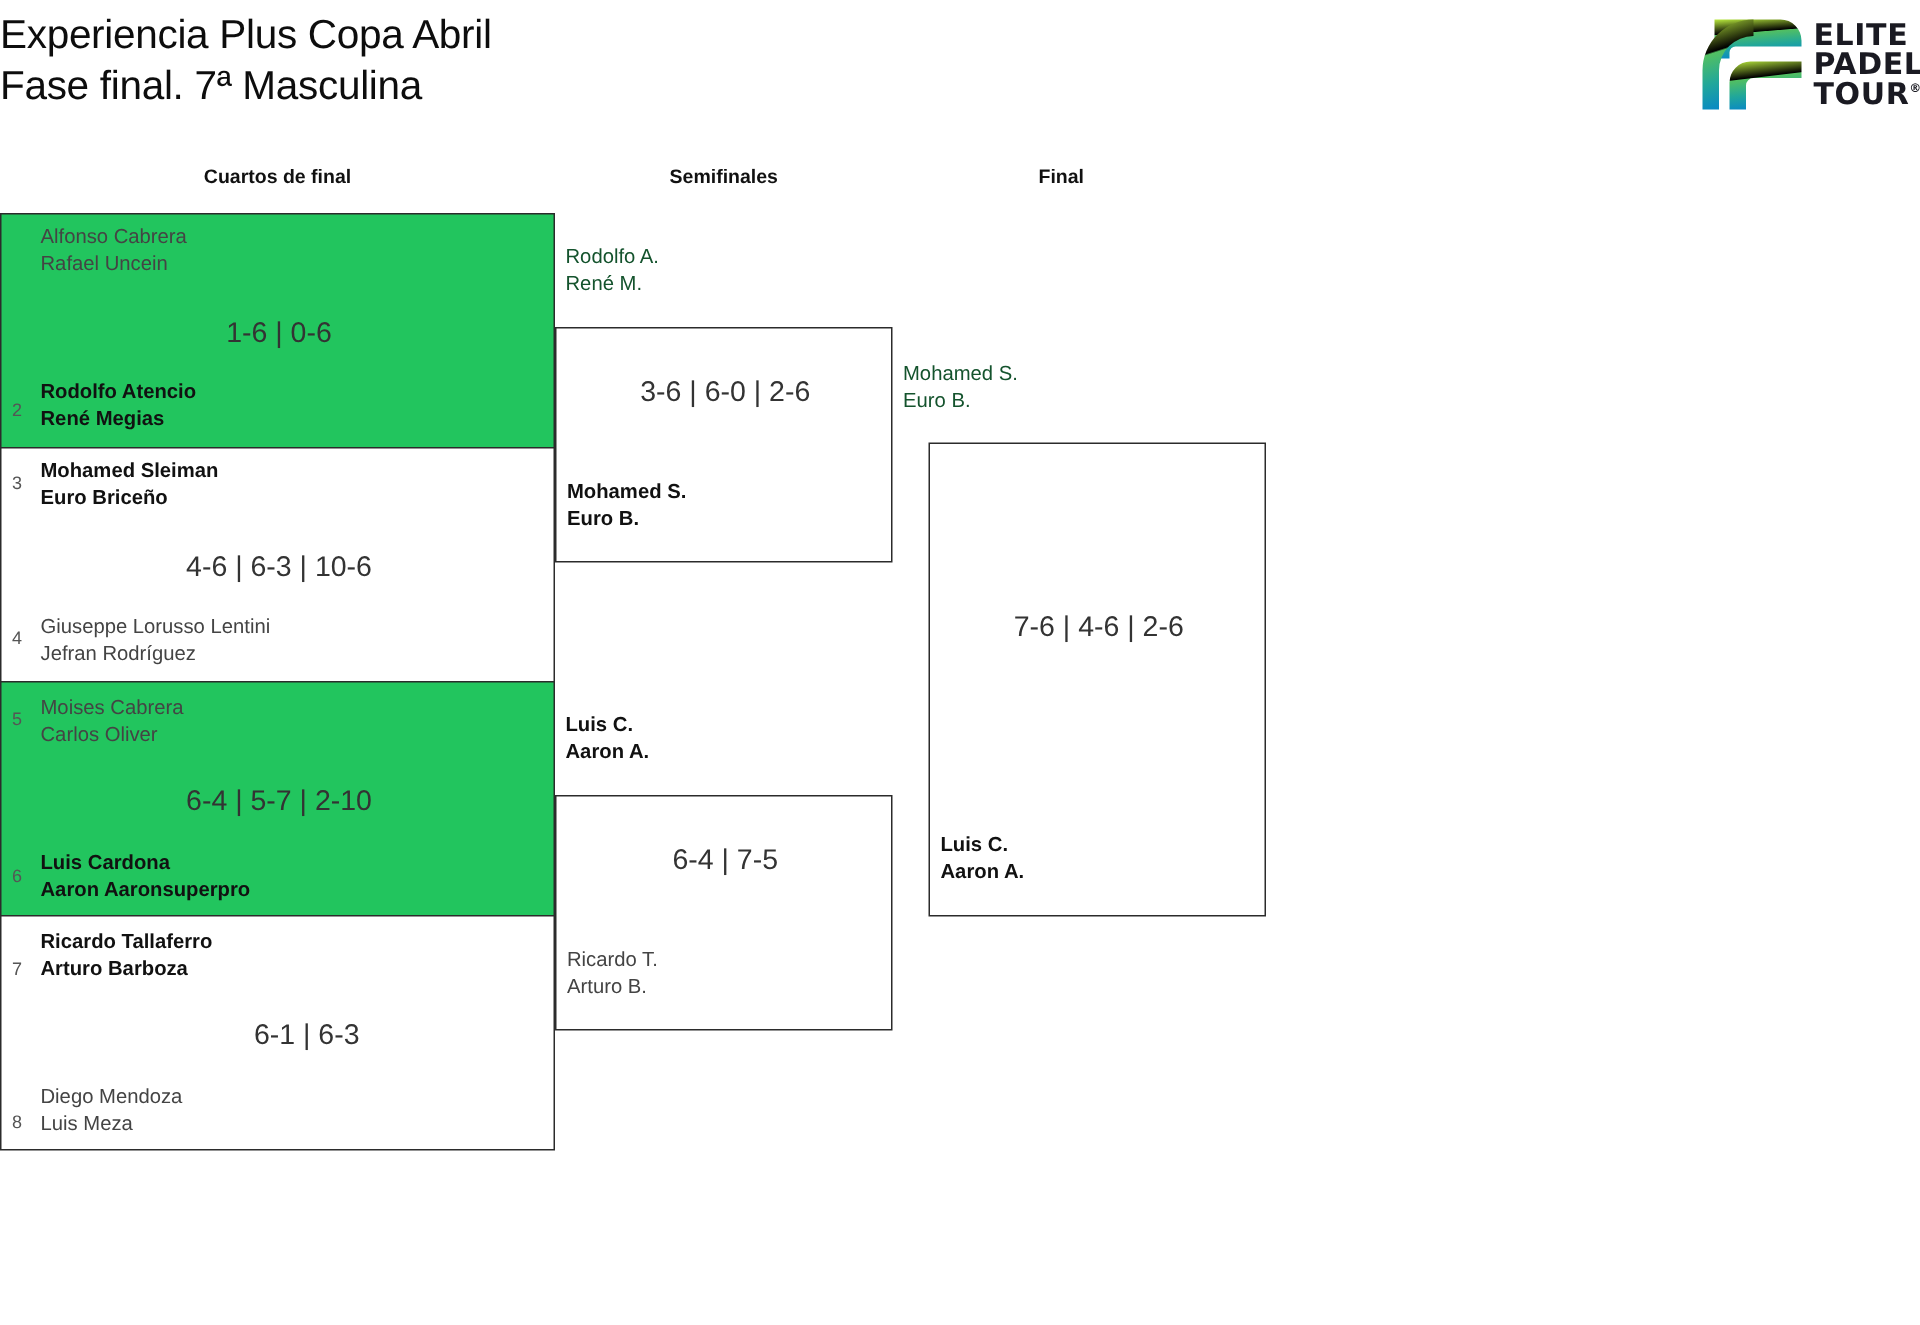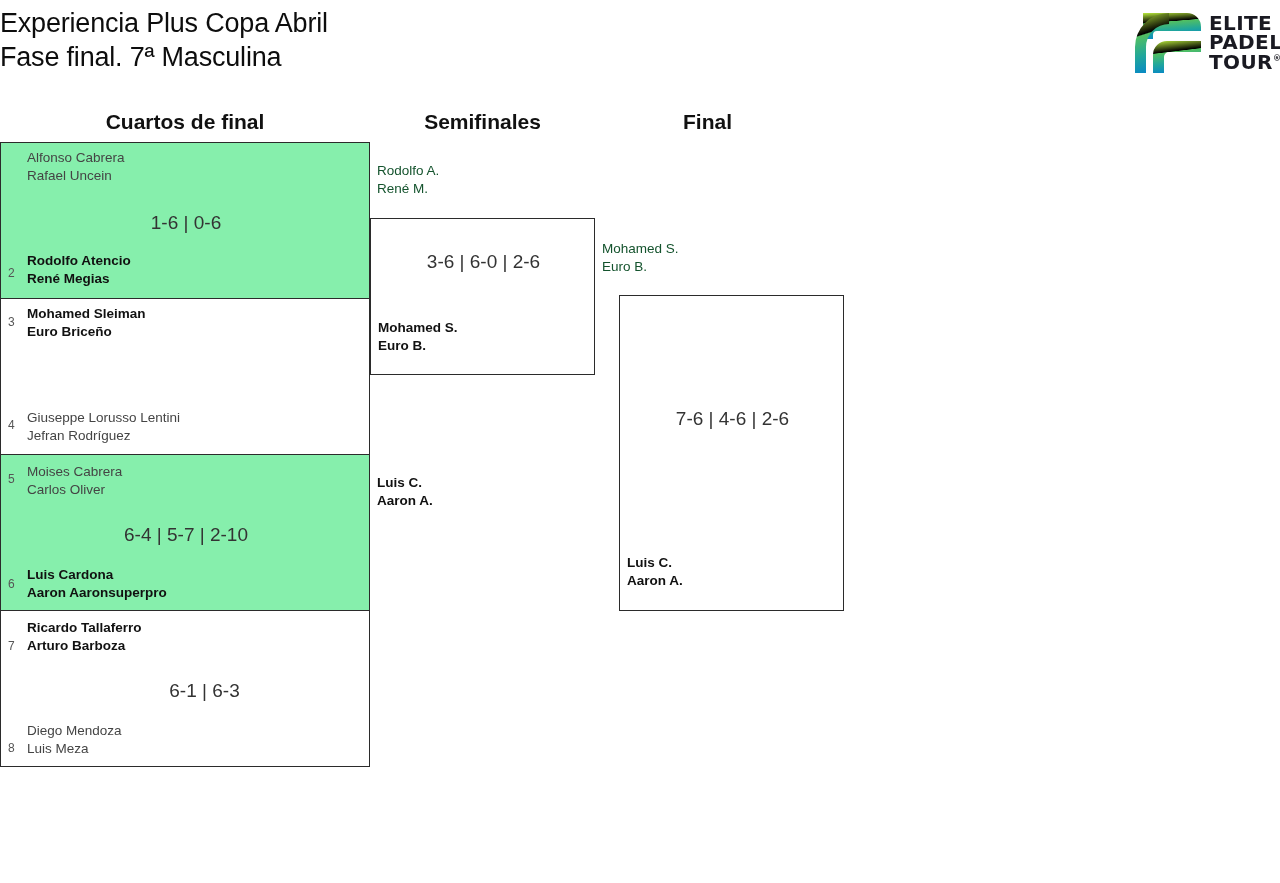--- a/index.html
+++ b/index.html
@@ -57,36 +57,36 @@
   .logo-word.last { position: relative; }
   .logo-reg {
     font-size: 8px;
     vertical-align: super;
     font-weight: 700;
   }
 
   
   .round-header {
     position: absolute;
-    font-size: 21px;
+    font-size: 13px;
     font-weight: 700;
     color: #111111;
     white-space: nowrap;
     text-align: center;
   }
 
   
   .bracket { position: absolute; left: 0; top: 0; width: 1280px; height: 883px; }
 
   .match-box {
     position: absolute;
     border: 1px solid #2b2b2b;
     background: #ffffff;
   }
-  .match-box.shaded { background: #86efac; }
+  .match-box.shaded { background: #22c55e; }
 
   .seed {
     position: absolute;
     left: 7px;
     font-size: 12px;
     color: #555555;
     line-height: 1;
   }
 
   .team {
@@ -165,20 +165,21 @@
       <span class="seed" style="top:124px;">2</span>
       <span class="team winner" style="top:109px;">Rodolfo Atencio</span>
       <span class="team winner" style="top:127px;">René Megias</span>
     </div>
 
     <div class="match-box" style="left:0px; top:298px; width:370px; height:157px;">
       <span class="seed" style="top:17px;">3</span>
       <span class="team winner" style="top:6px;">Mohamed Sleiman</span>
       <span class="team winner" style="top:24px;">Euro Briceño</span>
 
+      <span class="score" style="left:0; width:370px; text-align:center; top:70px;">4-6 | 6-3 | 10-6</span>
 
       <span class="seed" style="top:120px;">4</span>
       <span class="team loser" style="top:110px;">Giuseppe Lorusso Lentini</span>
       <span class="team loser" style="top:128px;">Jefran Rodríguez</span>
     </div>
 
     <div class="match-box shaded" style="left:0px; top:454px; width:370px; height:157px;">
       <span class="seed" style="top:18px;">5</span>
       <span class="team loser" style="top:8px;">Moises Cabrera</span>
       <span class="team loser" style="top:26px;">Carlos Oliver</span>
@@ -207,20 +208,25 @@
 
     <div class="match-box" style="left:370px; top:218px; width:225px; height:157px;">
       <span class="score" style="left:0; width:225px; text-align:center; top:33px;">3-6 | 6-0 | 2-6</span>
       <span class="team winner" style="left:7px; top:100px;">Mohamed S.</span>
       <span class="team winner" style="left:7px; top:118px;">Euro B.</span>
     </div>
 
     <span class="advance winner" style="left:377px; top:474px;">Luis C.</span>
     <span class="advance winner" style="left:377px; top:492px;">Aaron A.</span>
 
+    <div class="match-box" style="left:370px; top:530px; width:225px; height:157px;">
+      <span class="score" style="left:0; width:225px; text-align:center; top:33px;">6-4 | 7-5</span>
+      <span class="team loser" style="left:7px; top:100px;">Ricardo T.</span>
+      <span class="team loser" style="left:7px; top:118px;">Arturo B.</span>
+    </div>
 
     <span class="advance loser" style="left:602px; top:240px;">Mohamed S.</span>
     <span class="advance loser" style="left:602px; top:258px;">Euro B.</span>
 
     <div class="match-box" style="left:595px; top:295px; width:225px; height:316px;margin-left:24px;">
       <span class="score" style="left:0; width:225px; text-align:center; top:113px;">7-6 | 4-6 | 2-6</span>
       <span class="team winner" style="left:7px; top:258px;">Luis C.</span>
       <span class="team winner" style="left:7px; top:276px;">Aaron A.</span>
     </div>
 

